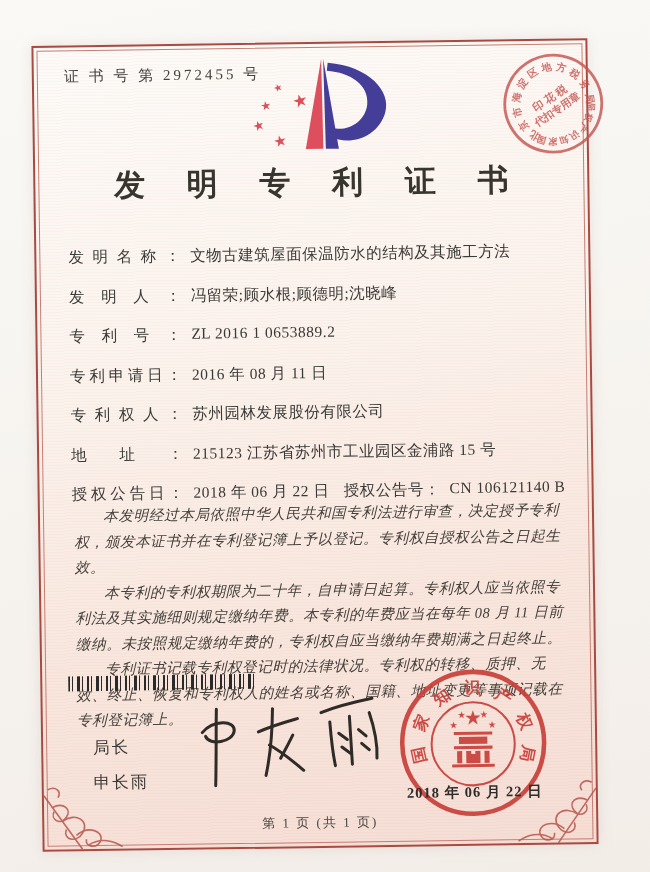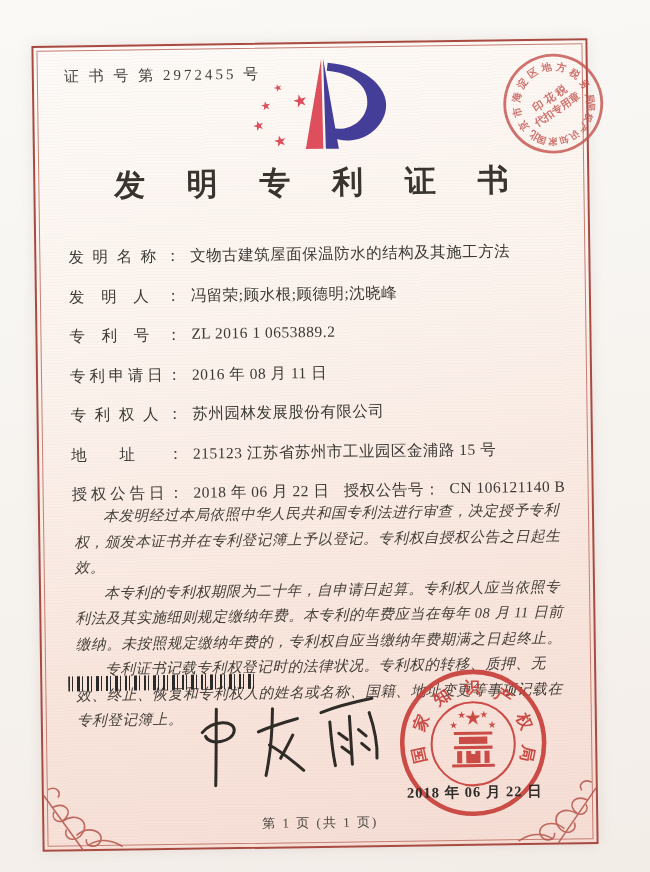--- a/index.html
+++ b/index.html
@@ -148,20 +148,24 @@
   </div>
 
   <div class="abs paras">
     <p>本发明经过本局依照中华人民共和国专利法进行审查，决定授予专利权，颁发本证书并在专利登记簿上予以登记。专利权自授权公告之日起生效。</p>
     <p>本专利的专利权期限为二十年，自申请日起算。专利权人应当依照专利法及其实施细则规定缴纳年费。本专利的年费应当在每年 08 月 11 日前缴纳。未按照规定缴纳年费的，专利权自应当缴纳年费期满之日起终止。</p>
     <p>专利证书记载专利权登记时的法律状况。专利权的转移、质押、无效、终止、恢复和专利权人的姓名或名称、国籍、地址变更等事项记载在专利登记簿上。</p>
   </div>
 
   <div class="abs barcode"></div>
 
+  <div class="abs director">
+    <div>局长</div>
+    <div>申长雨</div>
+  </div>
 
   <svg class="abs sig" width="215" height="100" viewBox="0 0 215 100">
     <g fill="none" stroke="#2f2b27" stroke-width="3" stroke-linecap="round" transform="rotate(-4 100 50)">
       <path d="M30,14 C28,34 26,62 23,90"></path>
       <path d="M14,36 C26,24 48,26 46,37 C44,48 20,50 17,40"></path>
       <path d="M86,18 C84,40 80,64 74,84"></path>
       <path d="M70,40 C84,35 100,32 110,30"></path>
       <path d="M80,54 C92,62 102,72 112,82"></path>
       <path d="M104,46 C98,56 94,62 90,68"></path>
       <path d="M134,26 C150,21 170,18 186,16"></path>

